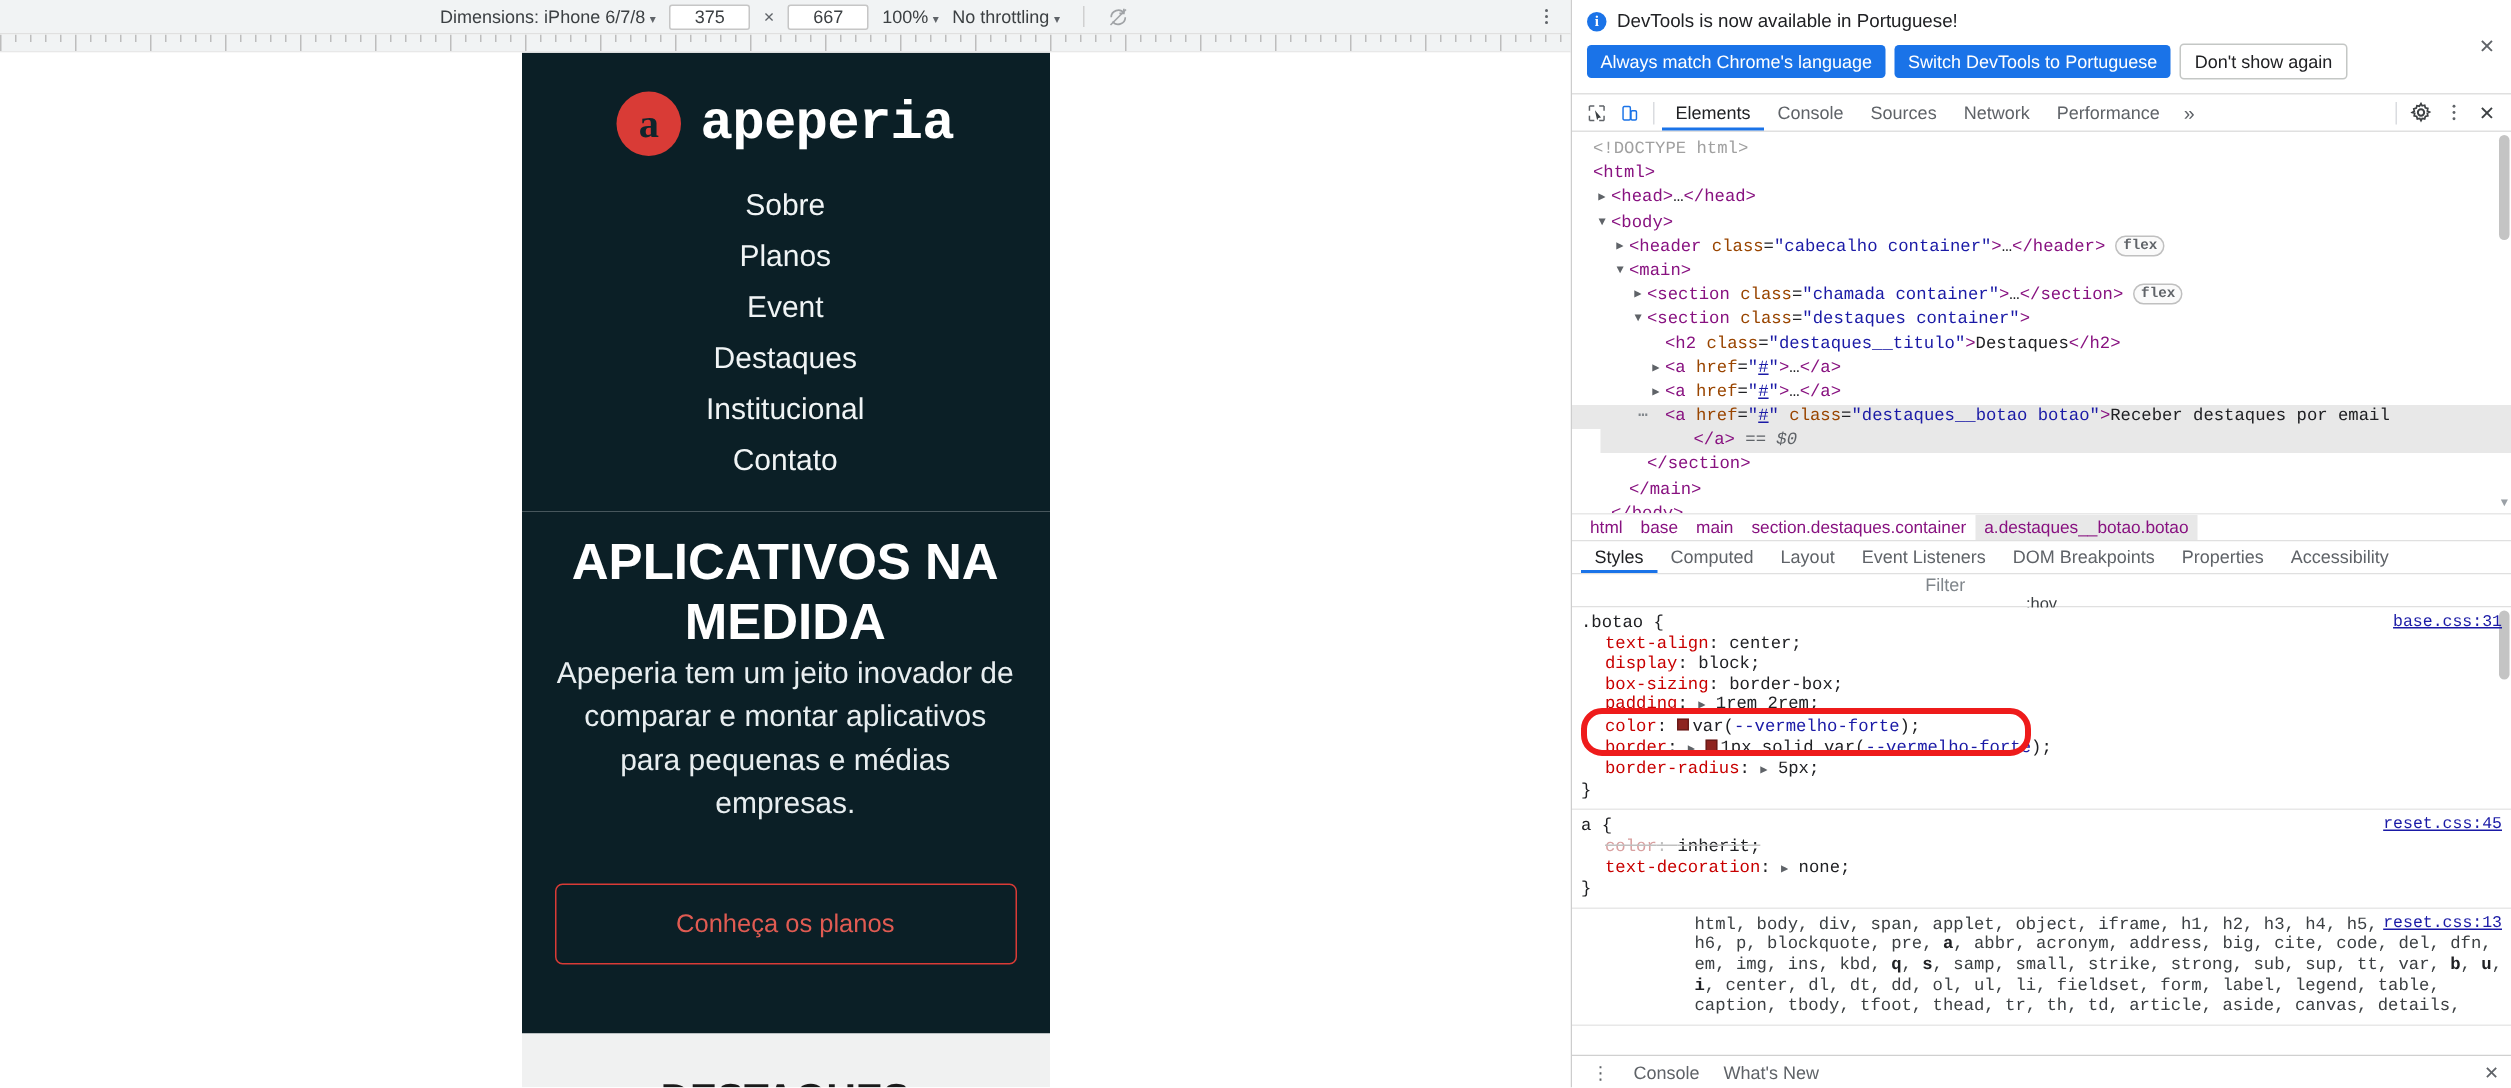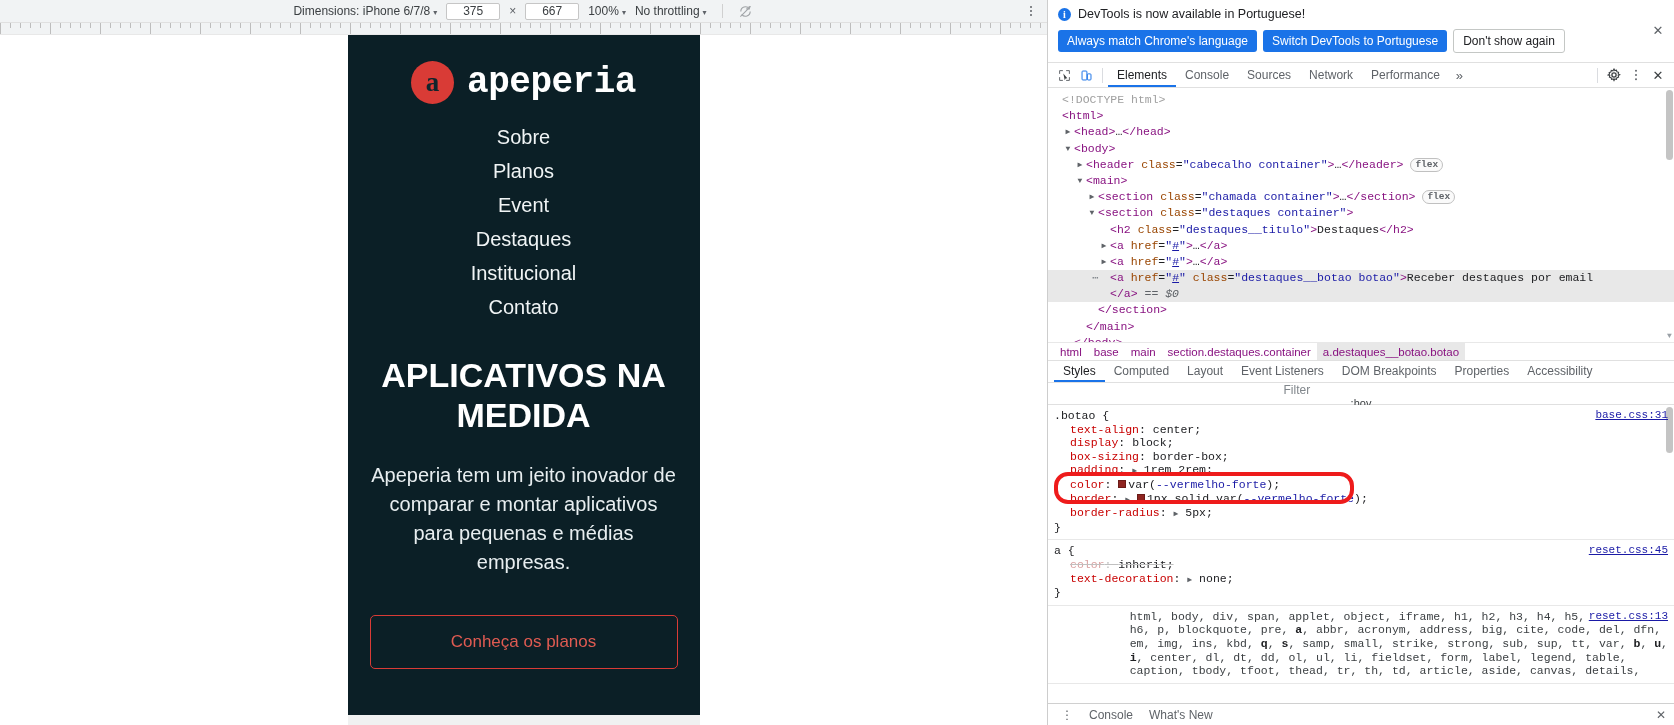--- a/index.html
+++ b/index.html
@@ -98,21 +98,20 @@
   .site-nav { display:flex; flex-wrap:wrap; justify-content:center; gap:11px 26px; padding:0 6px;flex-direction:column; }
   .site-nav a {
     color:#f0f4f5; font-size:20px; text-decoration:none;
     font-family:"Liberation Sans", sans-serif;
   }
   .hero {
     background:#0b1f26; padding:14px 22px 46px; text-align:center;
   }
   .hero-title {
     color:#ffffff; font-size:34px; line-height:1.18; font-weight:bold;
-    margin-bottom:26px;
   }
   .hero-text {
     color:#e8eef0; font-size:20px; line-height:1.45; margin-bottom:38px;
   }
   .hero-btn {
     display:block; border:1px solid #d93b36; border-radius:5px;
     color:#e05b52; font-size:17px; padding:16px 10px;
     text-decoration:none; background:transparent;
   }
   .below {
@@ -572,21 +571,21 @@
         <div class="node" style="padding-left: 26px;"><span class="arrow" style="left:14px">▶</span><span class="tg">&lt;head&gt;</span><span class="pn">…</span><span class="tg">&lt;/head&gt;</span></div>
         <div class="node" style="padding-left: 26px;"><span class="arrow" style="left:14px">▼</span><span class="tg">&lt;body&gt;</span></div>
         <div class="node" style="padding-left: 38px;"><span class="arrow" style="left:26px">▶</span><span class="tg">&lt;header</span> <span class="at">class</span>=<span class="av">"cabecalho container"</span><span class="tg">&gt;</span><span class="pn">…</span><span class="tg">&lt;/header&gt;</span> <span class="badge-flex">flex</span></div>
         <div class="node" style="padding-left: 38px;"><span class="arrow" style="left:26px">▼</span><span class="tg">&lt;main&gt;</span></div>
         <div class="node" style="padding-left: 50px;"><span class="arrow" style="left:38px">▶</span><span class="tg">&lt;section</span> <span class="at">class</span>=<span class="av">"chamada container"</span><span class="tg">&gt;</span><span class="pn">…</span><span class="tg">&lt;/section&gt;</span> <span class="badge-flex">flex</span></div>
         <div class="node" style="padding-left: 50px;"><span class="arrow" style="left:38px">▼</span><span class="tg">&lt;section</span> <span class="at">class</span>=<span class="av">"destaques container"</span><span class="tg">&gt;</span></div>
         <div class="node" style="padding-left: 62px;"><span class="tg">&lt;h2</span> <span class="at">class</span>=<span class="av">"destaques__titulo"</span><span class="tg">&gt;</span><span class="pn">Destaques</span><span class="tg">&lt;/h2&gt;</span></div>
         <div class="node" style="padding-left: 62px;"><span class="arrow" style="left:50px">▶</span><span class="tg">&lt;a</span> <span class="at">href</span>=<span class="av">"</span><span class="lnk">#</span><span class="av">"</span><span class="tg">&gt;</span><span class="pn">…</span><span class="tg">&lt;/a&gt;</span></div>
         <div class="node" style="padding-left: 62px;"><span class="arrow" style="left:50px">▶</span><span class="tg">&lt;a</span> <span class="at">href</span>=<span class="av">"</span><span class="lnk">#</span><span class="av">"</span><span class="tg">&gt;</span><span class="pn">…</span><span class="tg">&lt;/a&gt;</span></div>
         <div class="node sel" style="padding-left: 62px;"><span class="dots" style="left:44px">⋯</span><span class="tg">&lt;a</span> <span class="at">href</span>=<span class="av">"</span><span class="lnk">#</span><span class="av">"</span> <span class="at">class</span>=<span class="av">"destaques__botao botao"</span><span class="tg">&gt;</span><span class="pn">Receber destaques por email</span></div>
-        <div class="node sel" style="padding-left: 62px;"><span class="tg">&lt;/a&gt;</span> <span class="dollar">== $0</span></div>
+        <div class="node sel" style="padding-left: 62px; margin-left: 19px;"><span class="tg">&lt;/a&gt;</span> <span class="dollar">== $0</span></div>
         <div class="node" style="padding-left: 50px;"><span class="tg">&lt;/section&gt;</span></div>
         <div class="node" style="padding-left: 38px;"><span class="tg">&lt;/main&gt;</span></div>
         <div class="node" style="padding-left: 26px;"><span class="tg">&lt;/body&gt;</span></div>
       </div>
 
     <div class="crumbs" id="crumbs">
         <span class="crumb">html</span>
         <span class="crumb">base</span>
         <span class="crumb">main</span>
         <span class="crumb">section.destaques.container</span>

